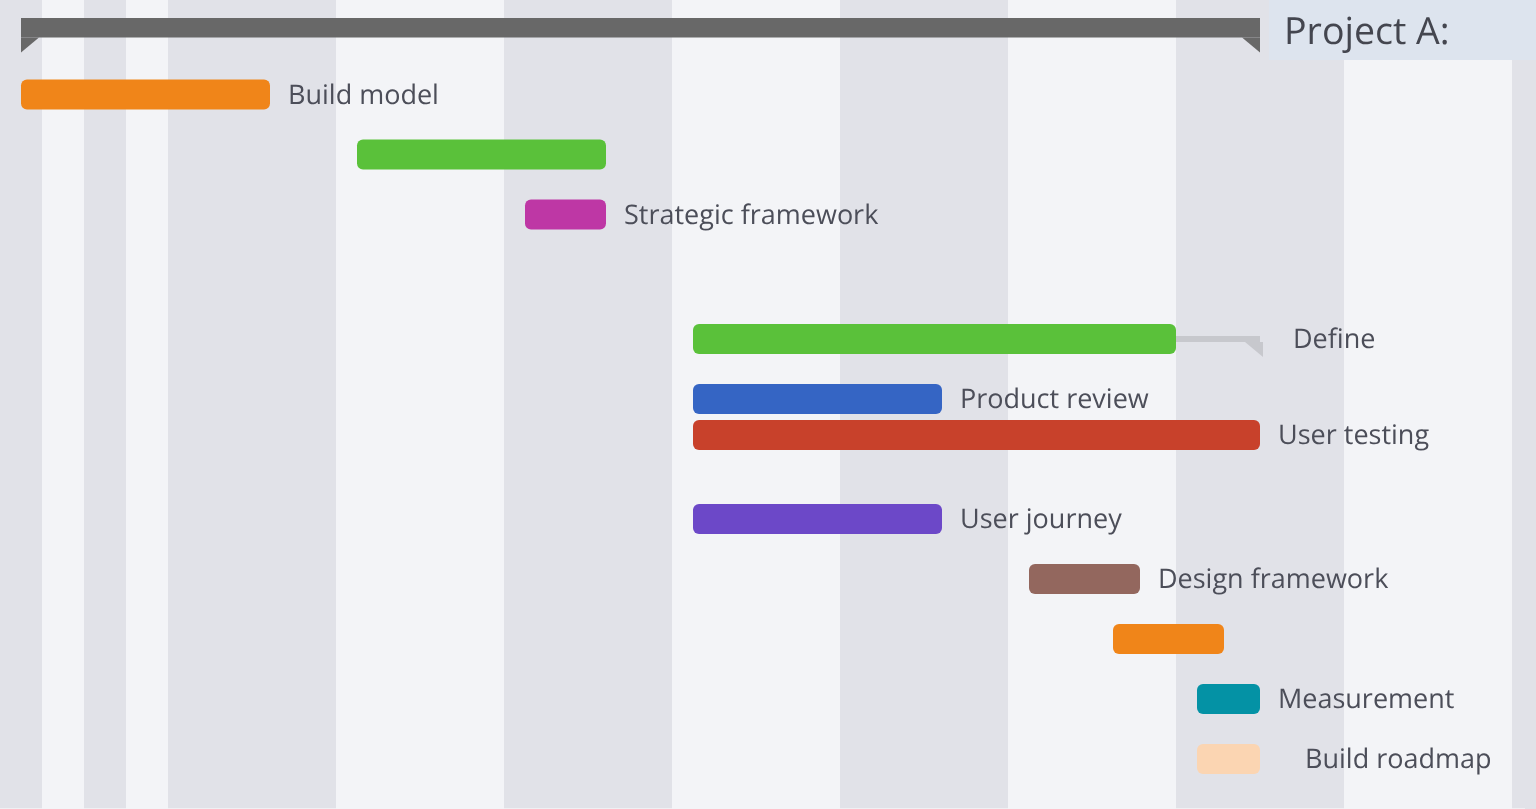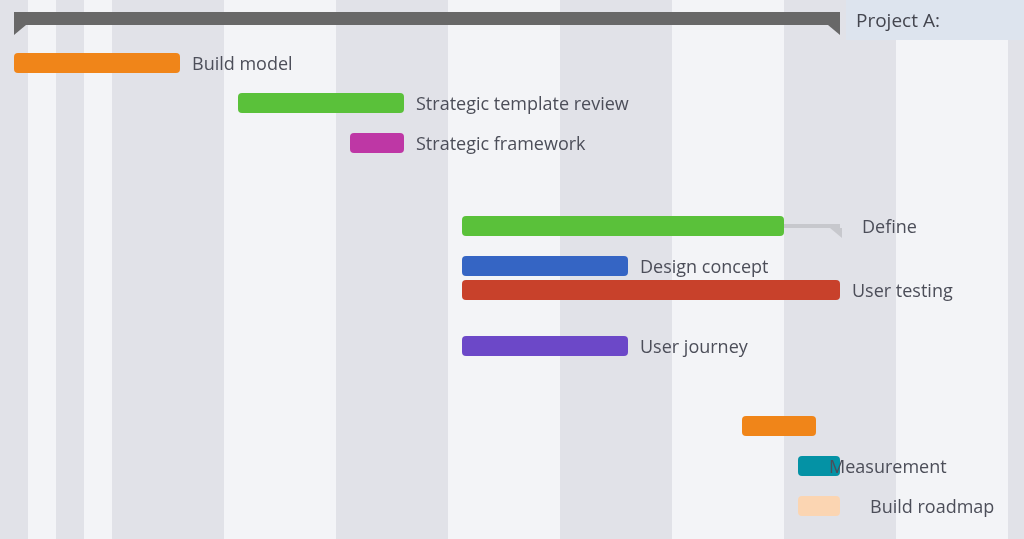--- a/index.html
+++ b/index.html
@@ -47,21 +47,21 @@
   
   .proj-cell{
     position:absolute;
     right:0;
     top:0;
     height:40px;
     background:#DDE4EE;
     display:flex;
     align-items:center;
     padding-left:10px;
-    font-size:19px;
+    font-size:25px;
     color:#44464F;
   }
   .summary{
     position:absolute;
     top:12px;
     height:13px;
     background:#686868;
   }
   .summary::before,
   .summary::after{
@@ -116,58 +116,61 @@
     </div>
   </div>
 
   <div class="row" style="top:53px">
     <div class="bar" style="left:14px;width:166px;background:#F08519"></div>
     <span class="lbl" style="left:192px;top:0">Build model</span>
   </div>
 
   <div class="row" style="top:93px">
     <div class="bar" style="left:238px;width:166px;background:#5AC13A"></div>
-    <span class="lbl" style="left:416px;top:0">Strategic template review</span>
   </div>
 
   <div class="row" style="top:216px">
     <div class="group" style="left:462px;width:322px;background:#5AC13A">
       <div class="tailwire" style="width:56px"></div>
     </div>
     <span class="lbl" style="left:862px;top:0">Define</span>
   </div>
 
   <div class="row" style="top:133px">
     <div class="bar" style="left:350px;width:54px;background:#BE37A5"></div>
     <span class="lbl" style="left:416px;top:0">Strategic framework</span>
   </div>
 
   <div class="row" style="top:256px">
     <div class="bar" style="left:462px;width:166px;background:#3565C4"></div>
-    <span class="lbl" style="left:640px;top:0">Design concept</span>
+    <span class="lbl" style="left:640px;top:0">Product review</span>
   </div>
 
   <div class="row" style="top:280px">
     <div class="bar" style="left:462px;width:378px;background:#C8412B"></div>
     <span class="lbl" style="left:852px;top:0">User testing</span>
   </div>
 
   <div class="row" style="top:336px">
     <div class="bar" style="left:462px;width:166px;background:#6C48C8"></div>
     <span class="lbl" style="left:640px;top:0">User journey</span>
   </div>
 
+  <div class="row" style="top:376px">
+    <div class="bar" style="left:686px;width:74px;background:#93675E"></div>
+    <span class="lbl" style="left:772px;top:0">Design framework</span>
+  </div>
 
   <div class="row" style="top:416px">
     <div class="bar" style="left:742px;width:74px;background:#F08519"></div>
   </div>
 
   <div class="row" style="top:456px">
     <div class="bar" style="left:798px;width:42px;background:#0492A5"></div>
-    <span class="lbl" style="left:829px;top:0">Measurement</span>
+    <span class="lbl" style="left:852px;top:0">Measurement</span>
   </div>
 
   <div class="row" style="top:496px">
     <div class="bar" style="left:798px;width:42px;background:#FBD5B2"></div>
     <span class="lbl" style="left:870px;top:0">Build roadmap</span>
   </div>
 
 </div>
 
 </body></html>

